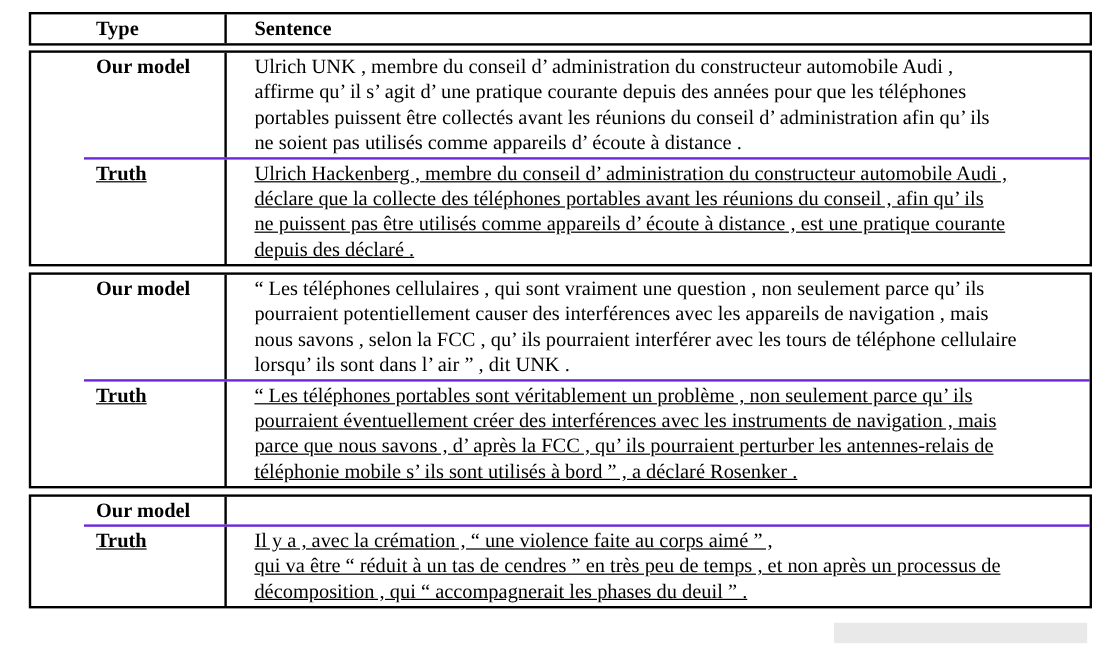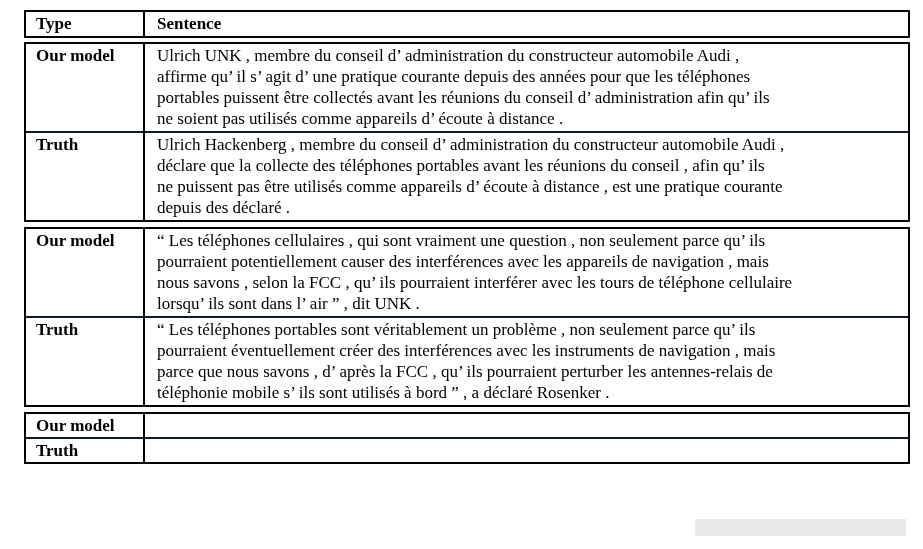--- a/index.html
+++ b/index.html
@@ -26,34 +26,36 @@
   }
   .header-tbl {
     margin-bottom: 4px;
   }
   .block {
     margin-bottom: 5px;
   }
   .row {
     display: flex;
     align-items: stretch;
+    margin-left: 44px;
   }
   .row + .row {
-    border-top: 2px solid #0f172a;
+    border-top: 2px solid #6d28d9;
+    text-decoration: underline;
   }
   .type-cell {
     width: 103px;
     flex-shrink: 0;
     border-right: 2px solid #000000;
     padding: 1px 4px 1px 10px;
     font-weight: bold;
   }
   .sent-cell {
     flex: 1;
-    padding: 1px 6px 2px 12px;
+    padding: 1px 6px 2px 23px;
     white-space: pre-line;
   }
   .sent-cell.bold {
     font-weight: bold;
   }
   .scan-smudge {
     position: absolute;
     left: 695px;
     top: 519px;
     width: 211px;
@@ -106,18 +108,21 @@
 téléphonie mobile s’ ils sont utilisés à bord ” , a déclaré Rosenker .</div>
     </div>
   </div>
 
   <div class="tbl block">
     <div class="row">
       <div class="cell type-cell">Our model</div>
     </div>
     <div class="row">
       <div class="cell type-cell">Truth</div>
+      <div class="cell sent-cell">Il y a , avec la crémation , “ une violence faite au corps aimé ” ,
+qui va être “ réduit à un tas de cendres ” en très peu de temps , et non après un processus de
+décomposition , qui “ accompagnerait les phases du deuil ” .</div>
     </div>
   </div>
 
 </div>
 
 <div class="scan-smudge"></div>
 
 </body></html>

